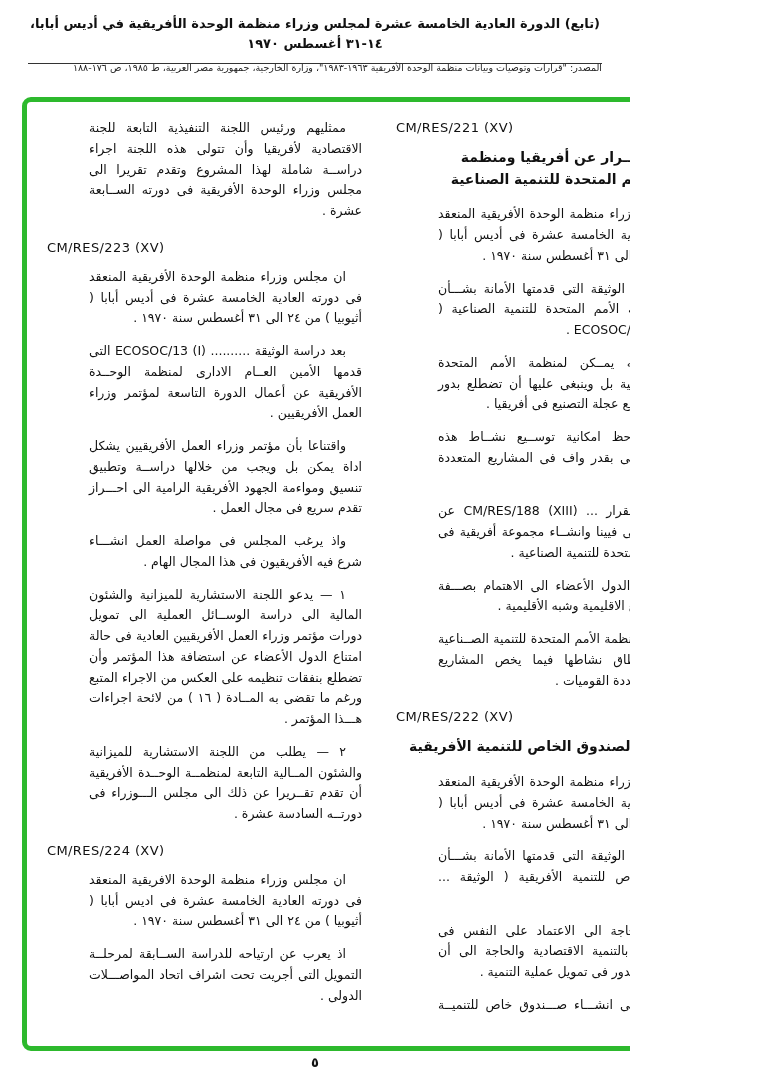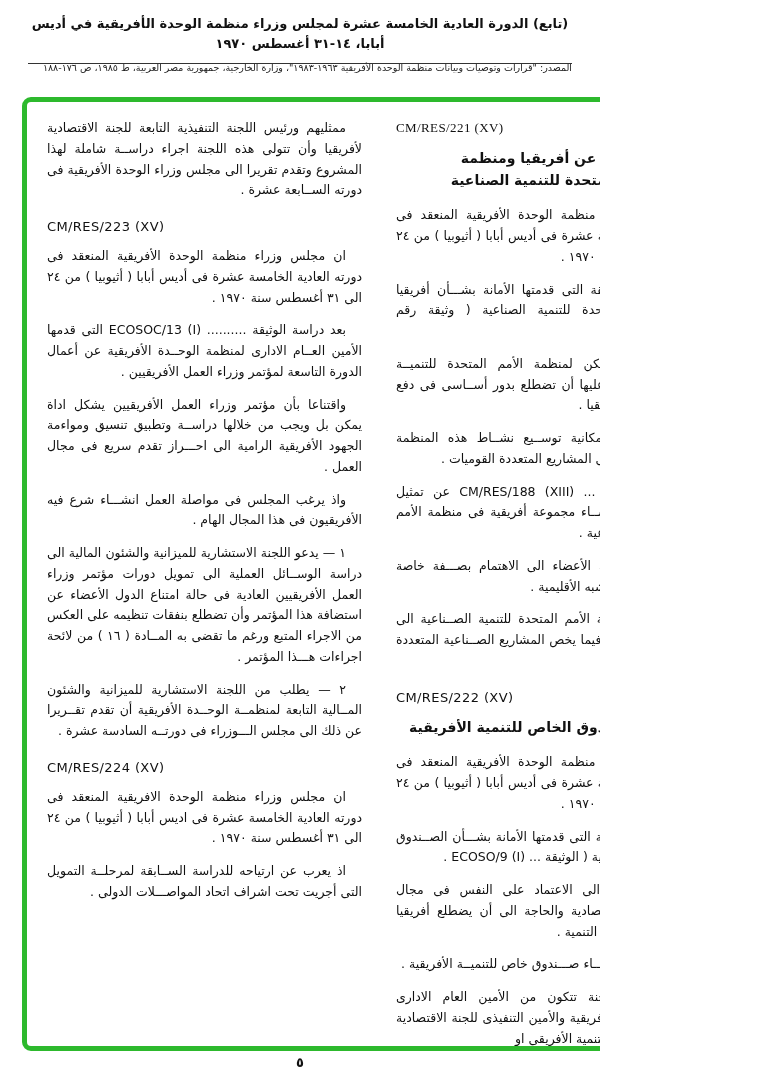--- a/index.html
+++ b/index.html
@@ -3,20 +3,21 @@
 <meta charset="utf-8">
 <style>
   html,body{margin:0;padding:0;background:#ffffff;}
   .page{
     position:relative;
     width:600px;height:1078px;
     background:#ffffff;
     font-family:"DejaVu Sans", sans-serif;
     color:#111;
     overflow:hidden;
+    padding-left:30px;
   }
   .header{
     position:absolute;top:14px;left:28px;right:28px;
     direction:rtl;
   }
   .header-line1{
     font-size:13px;font-weight:bold;text-align:center;
     letter-spacing:0.2px;line-height:1.5;
   }
   .header-line2{
@@ -39,32 +40,33 @@
   }
   .col{
     flex:1 1 0;min-width:0;
   }
   .block{margin:0 0 12px 0;}
   .block.code{
     direction:ltr;text-align:left;
     font-size:13px;letter-spacing:0.4px;
     margin:18px 0 12px 0;color:#111;
   }
-  .block.code:first-child{margin-top:2px;font-family:Liberation Serif, serif;}
+  .block.code:first-child{margin-top:2px;}
   .block.title{
     font-weight:bold;text-align:center;
     font-size:14px;line-height:1.55;
     margin:4px 0 14px 0;
     white-space:pre-line;
   }
   .block.para{
     font-size:12.5px;line-height:1.66;
     text-align:justify;text-align-last:right;
     text-indent:16px;
     margin-bottom:12px;
+    margin-left:42px;
   }
   .page-number{
     position:absolute;bottom:8px;left:0;right:0;
     text-align:center;font-size:13px;font-weight:bold;
   }
 </style>
 </head>
 <body>
 
 <div class="page">

